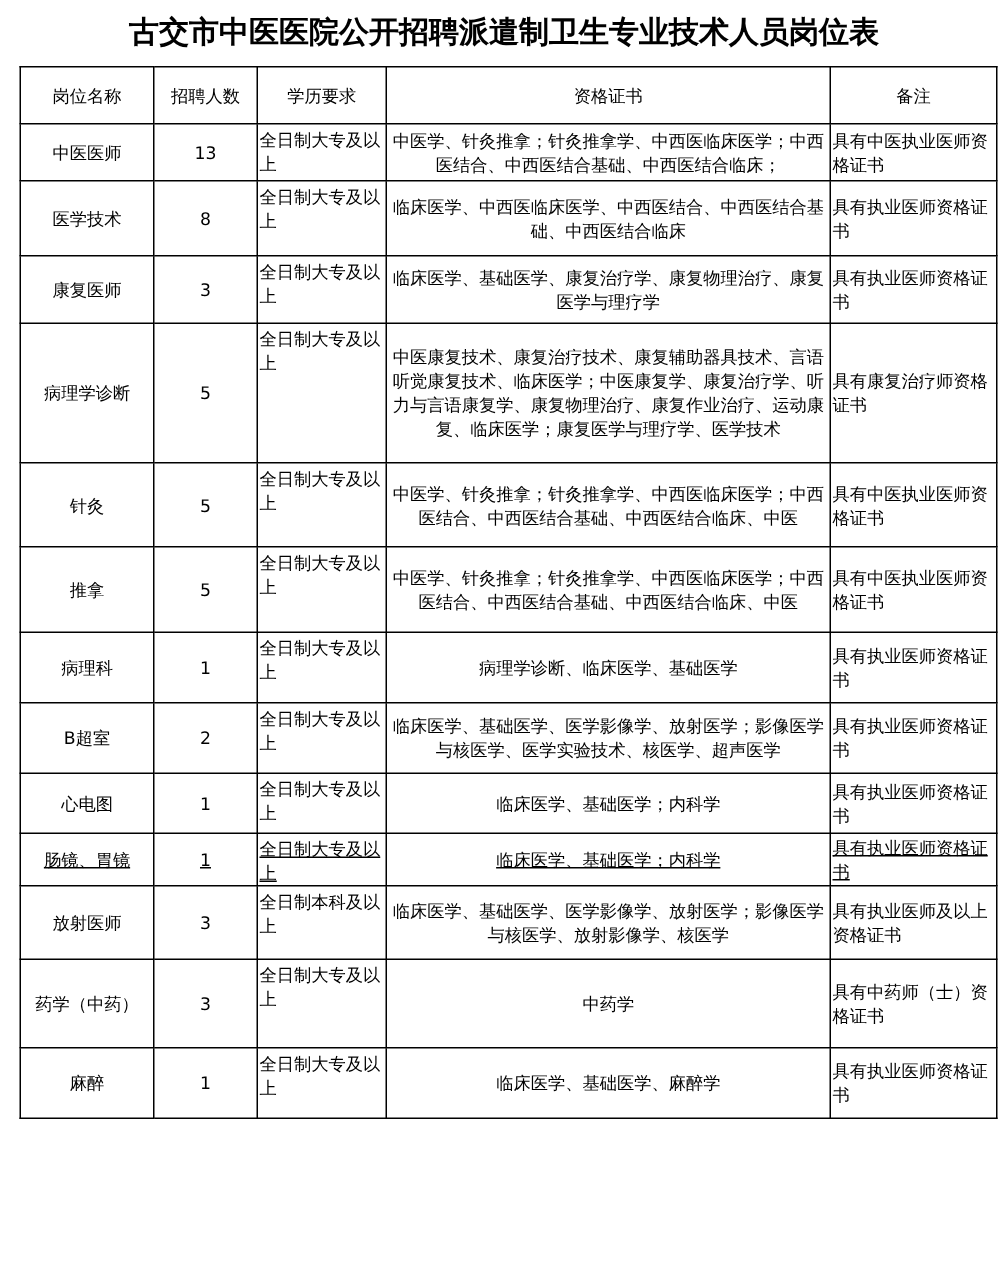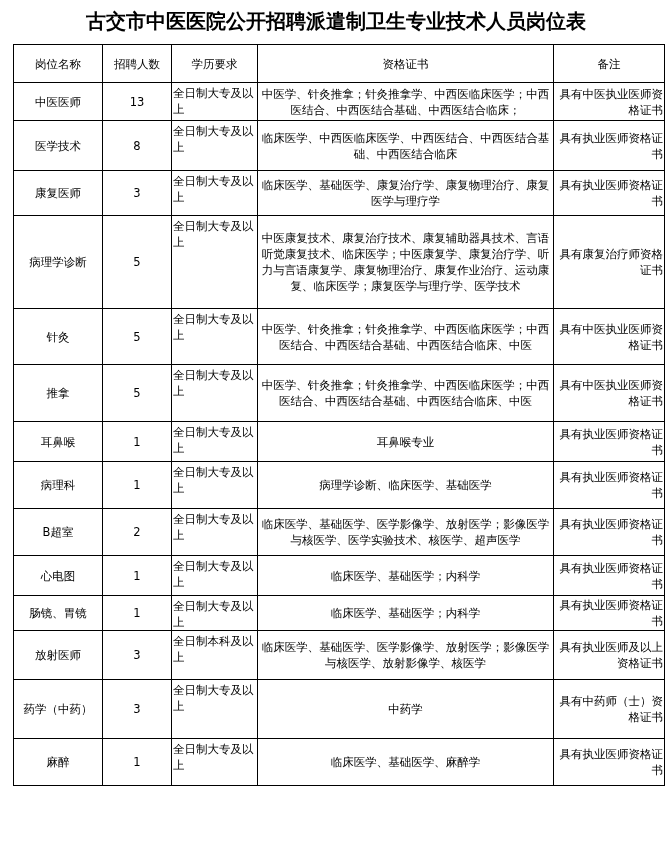--- a/index.html
+++ b/index.html
@@ -8,21 +8,21 @@
   .title { position: absolute; left: 0; top: 8px; width: 672px; text-align: center;
            font-size: 20px; font-weight: bold; letter-spacing: 0px; }
   table { position: absolute; left: 13px; top: 44px; border-collapse: collapse;
           table-layout: fixed; width: 651px; }
   td, th { border: 1px solid #000; font-size: 11.5px; line-height: 16px; padding: 0 1px;
            font-weight: normal; overflow: hidden; vertical-align: middle; }
   th { text-align: center; }
   td.c { text-align: center; }
   td.l { text-align: center; }
   td.edu { text-align: left; vertical-align: top; padding-top: 2px; }
-  td.note { text-align: right; margin-left: 20px; }
+  td.note { text-align: left; margin-left: 20px; }
   col.c1 { width: 89px; } col.c2 { width: 69px; } col.c3 { width: 86px; }
   col.c4 { width: 296px; } col.c5 { width: 111px; }
 </style>
 </head>
 <body>
 
 <div class="title">古交市中医医院公开招聘派遣制卫生专业技术人员岗位表</div>
 
 <table>
   <colgroup>
@@ -77,27 +77,20 @@
         <td class="l">中医学、针灸推拿；针灸推拿学、中西医临床医学；中西医结合、中西医结合基础、中西医结合临床、中医</td>
         <td class="note">具有中医执业医师资格证书</td>
       </tr>
       <tr style="height: 57px;">
         <td class="c">推拿</td>
         <td class="c">5</td>
         <td class="edu">全日制大专及以上</td>
         <td class="l">中医学、针灸推拿；针灸推拿学、中西医临床医学；中西医结合、中西医结合基础、中西医结合临床、中医</td>
         <td class="note">具有中医执业医师资格证书</td>
       </tr>
-      <tr style="height: 40px;">
-        <td class="c">耳鼻喉</td>
-        <td class="c">1</td>
-        <td class="edu">全日制大专及以上</td>
-        <td class="c">耳鼻喉专业</td>
-        <td class="note">具有执业医师资格证书</td>
-      </tr>
       <tr style="height: 47px;">
         <td class="c">病理科</td>
         <td class="c">1</td>
         <td class="edu">全日制大专及以上</td>
         <td class="c">病理学诊断、临床医学、基础医学</td>
         <td class="note">具有执业医师资格证书</td>
       </tr>
       <tr style="height: 47px;">
         <td class="c">B超室</td>
         <td class="c">2</td>
@@ -105,21 +98,21 @@
         <td class="l">临床医学、基础医学、医学影像学、放射医学；影像医学与核医学、医学实验技术、核医学、超声医学</td>
         <td class="note">具有执业医师资格证书</td>
       </tr>
       <tr style="height: 40px;">
         <td class="c">心电图</td>
         <td class="c">1</td>
         <td class="edu">全日制大专及以上</td>
         <td class="l">临床医学、基础医学；内科学</td>
         <td class="note">具有执业医师资格证书</td>
       </tr>
-      <tr style="height: 34px;">
+      <tr style="height: 34px; text-decoration: underline;">
         <td class="c">肠镜、胃镜</td>
         <td class="c">1</td>
         <td class="edu">全日制大专及以上</td>
         <td class="l">临床医学、基础医学；内科学</td>
         <td class="note">具有执业医师资格证书</td>
       </tr>
       <tr style="height: 49px;">
         <td class="c">放射医师</td>
         <td class="c">3</td>
         <td class="edu">全日制本科及以上</td>

